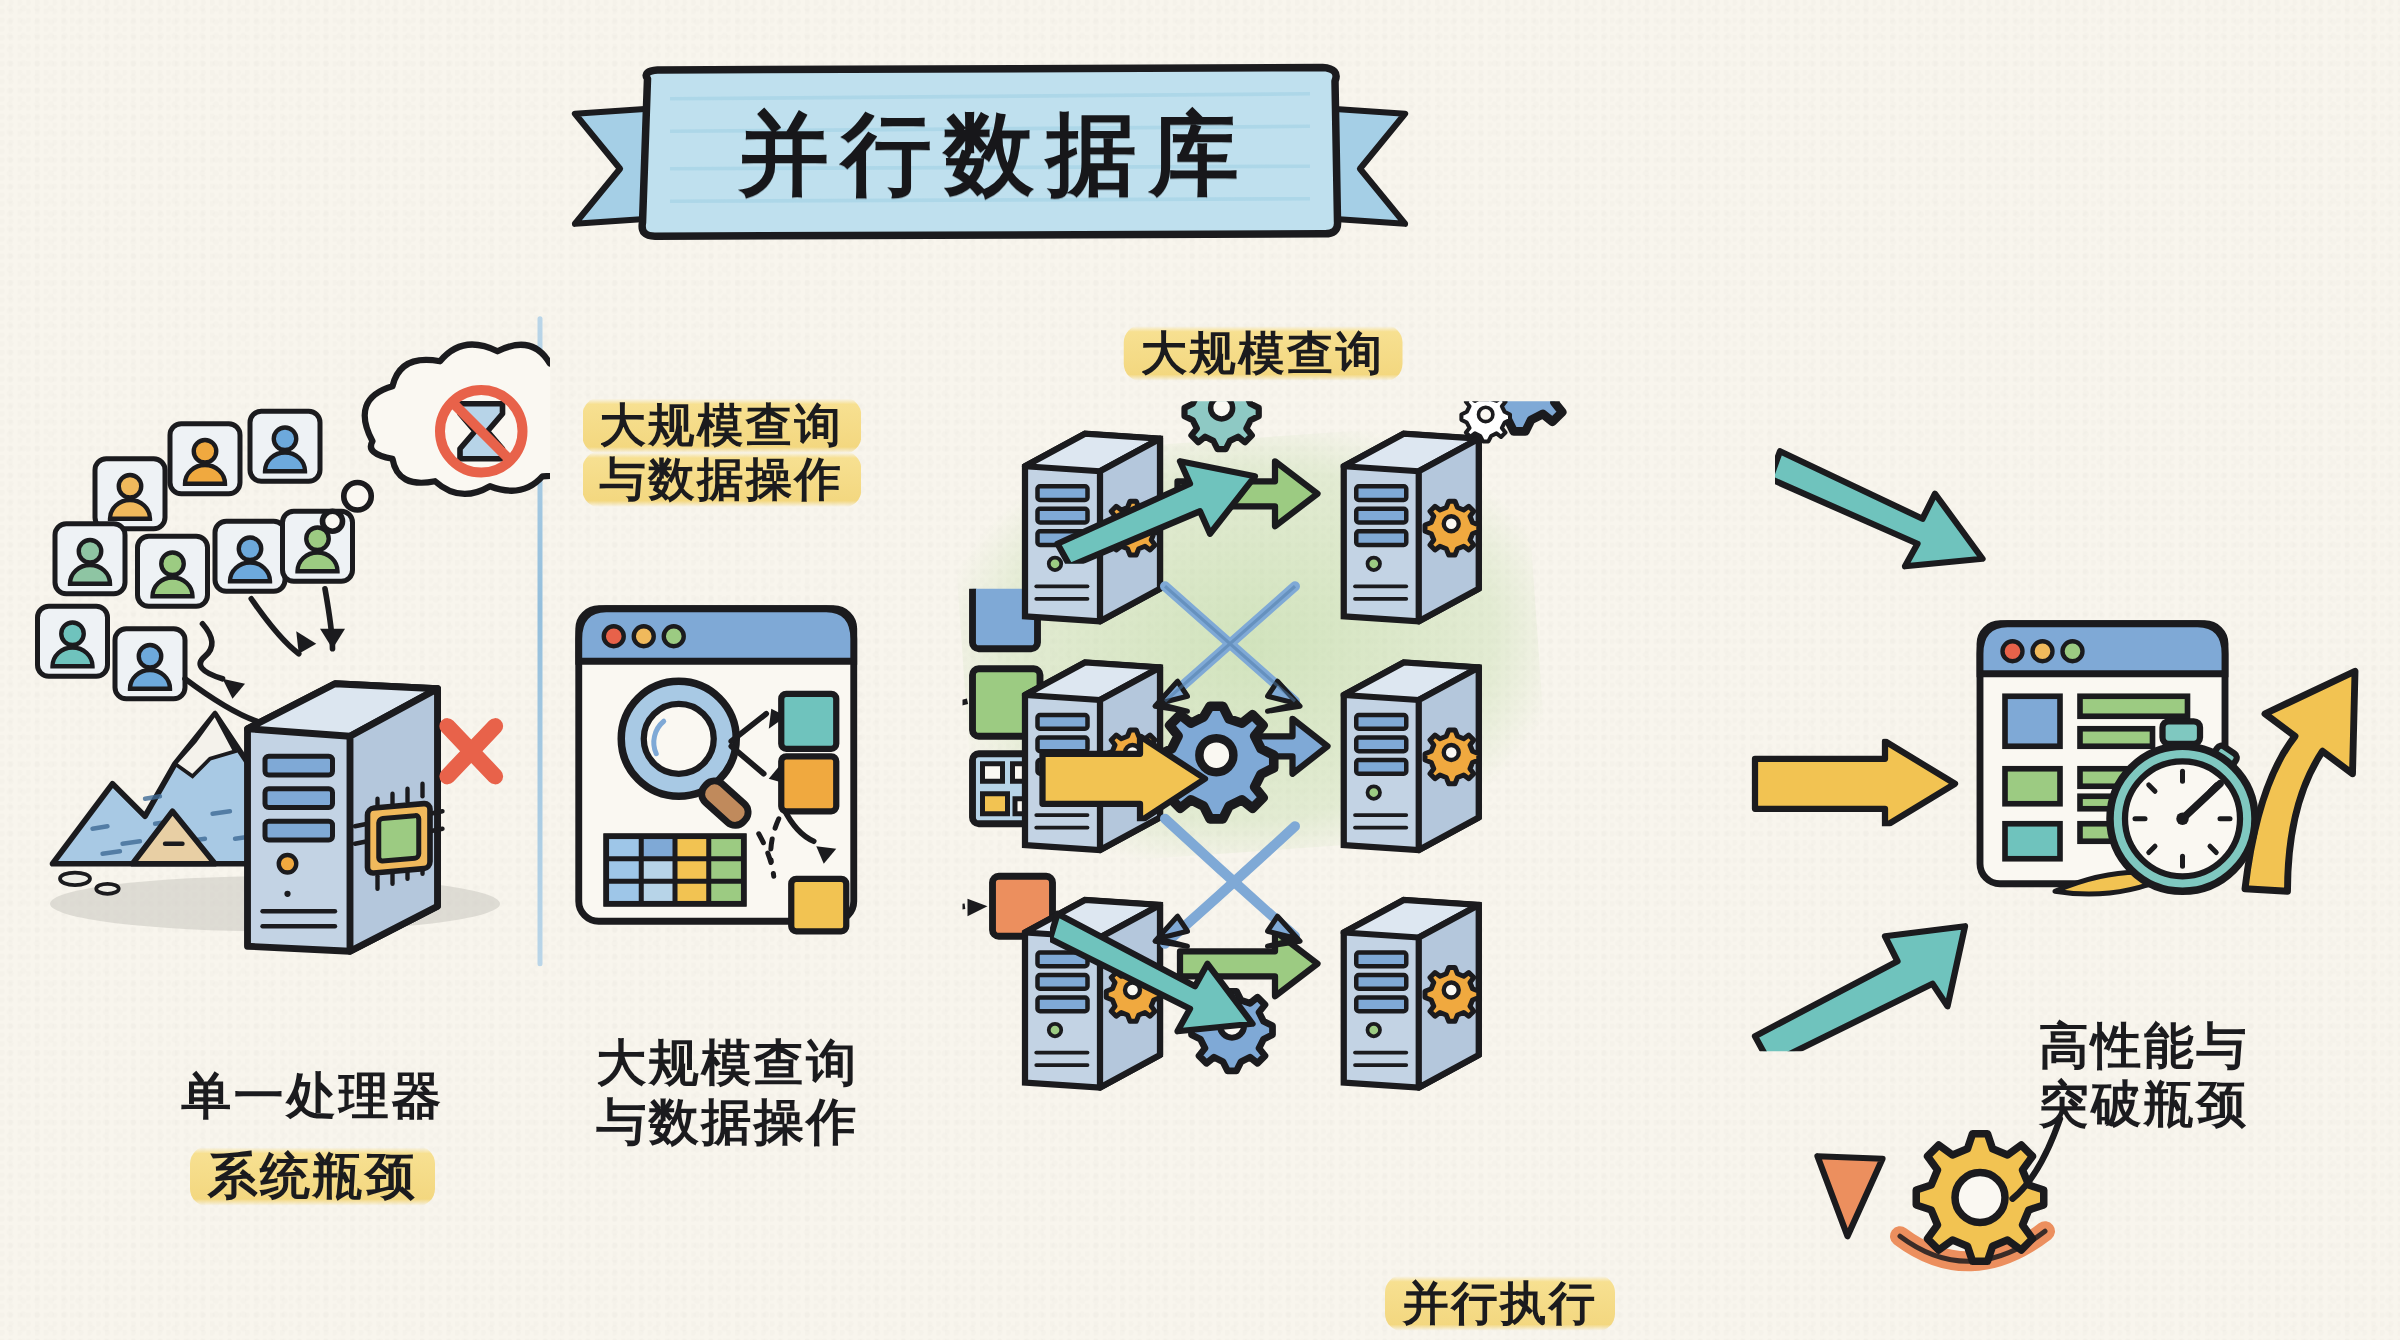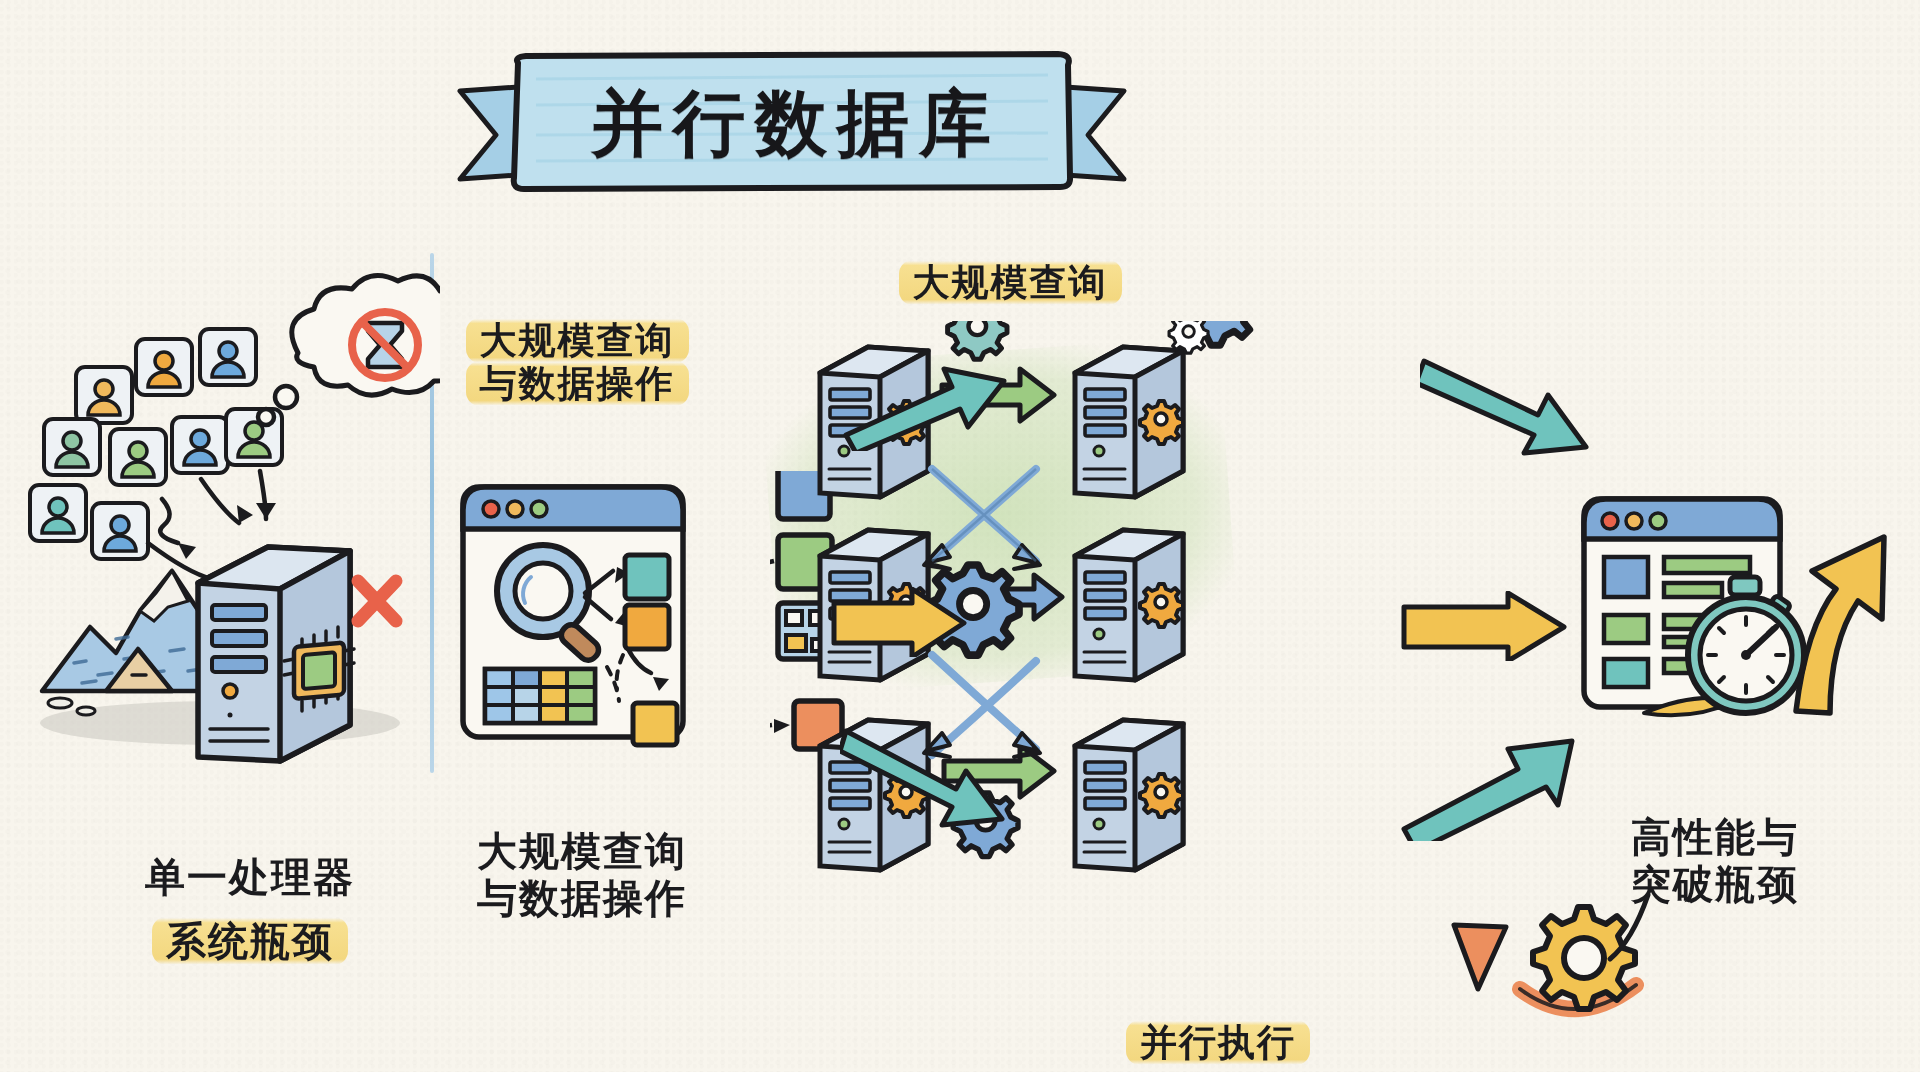--- a/index.html
+++ b/index.html
@@ -62,21 +62,21 @@
 
   
   #greenfield{left:770px;top:330px;width:460px;height:330px;
     background:radial-gradient(ellipse at 50% 50%, rgba(178,213,150,.55), rgba(178,213,150,.30) 60%, rgba(178,213,150,0) 78%);
     transform:rotate(-4deg);}
 
   
   #lbl-multi-res{left:860px;top:196px;width:300px;font-size:37px;}
   #lbl-bigquery-top{left:452px;top:254px;width:250px;font-size:37px;}
   #lbl-bigquery-bot{left:452px;top:760px;width:260px;font-size:40px;}
-  #lbl-parallel{left:1090px;top:956px;width:220px;font-size:37px;text-align:right;}
+  #lbl-parallel{left:1090px;top:956px;width:220px;font-size:37px;}
   #lbl-break{left:1612px;top:370px;width:230px;font-size:37px;}
   #lbl-perf{left:1590px;top:746px;width:250px;font-size:40px;}
   #lbl-single{left:110px;top:786px;width:280px;font-size:40px;}
   #lbl-bottleneck{left:110px;top:850px;width:280px;font-size:40px;}
 </style>
 </head>
 <body>
 
 <div class="paper"></div>
 

